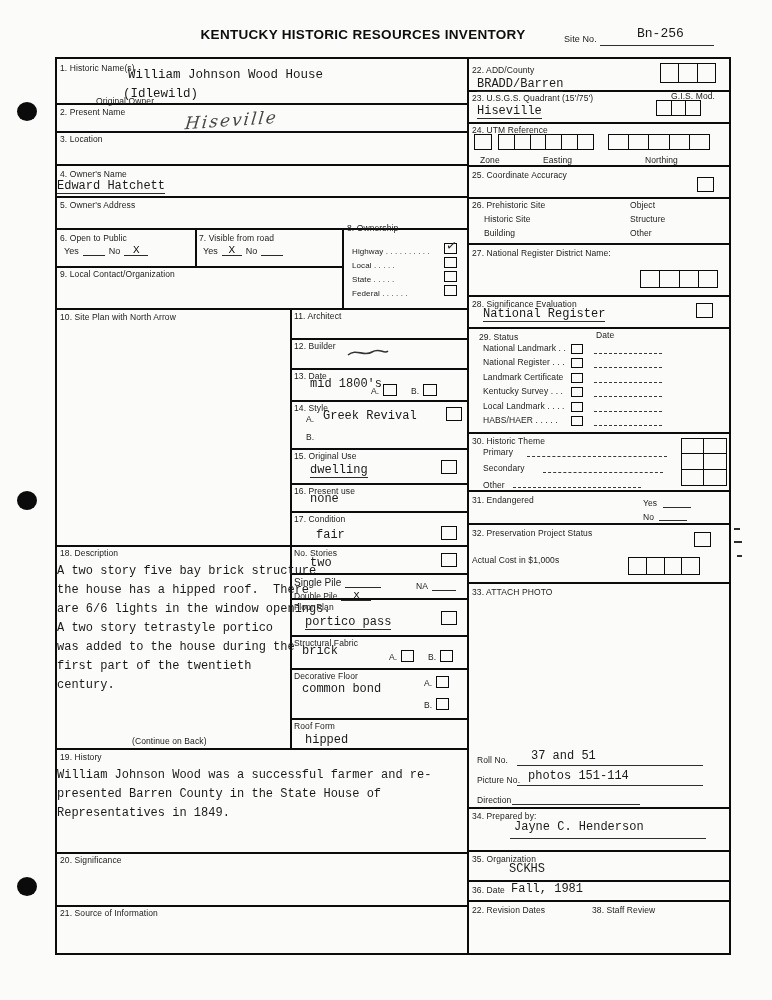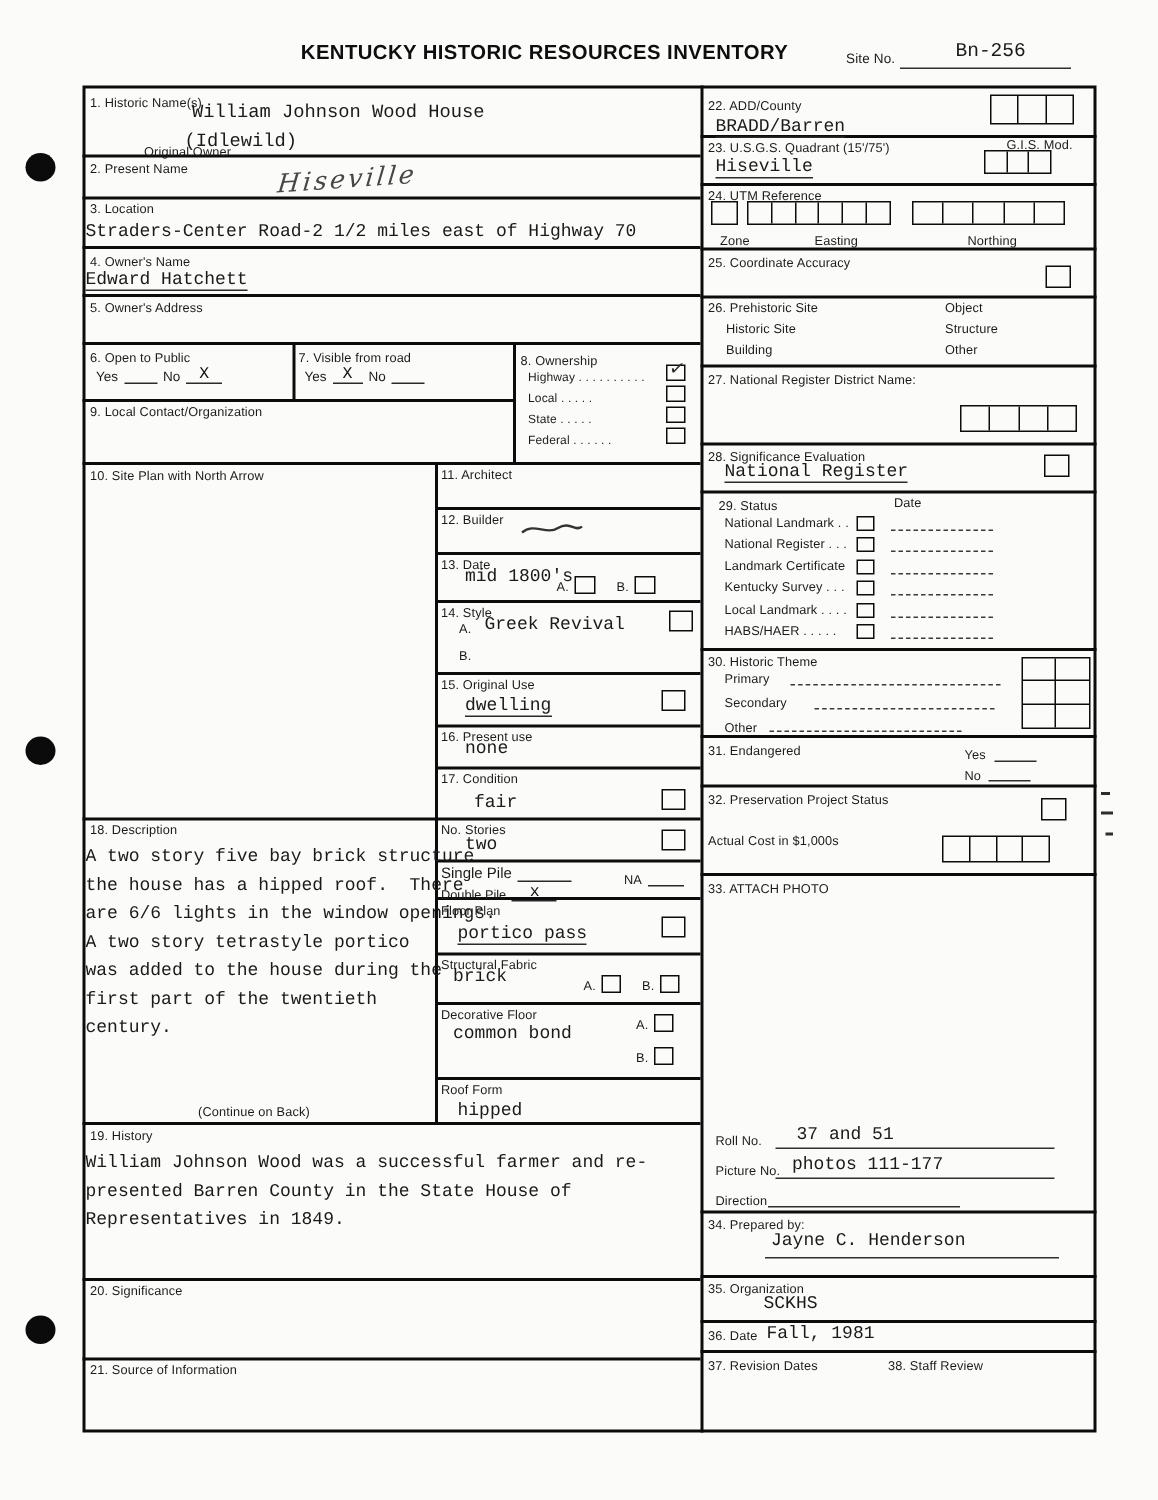--- a/index.html
+++ b/index.html
@@ -103,21 +103,20 @@
 
   <div class="lbl" style="left:60px;top:63px">1. Historic Name(s)</div>
   <div class="type" style="left:128px;top:68px;font-size:12.5px">William Johnson Wood House</div>
   <div class="lbl" style="left:96px;top:96px">Original Owner</div>
   <div class="type" style="left:123px;top:87px;font-size:12.5px">(Idlewild)</div>
 
   <div class="lbl" style="left:60px;top:107px">2. Present Name</div>
   <div class="hand" style="left:185px;top:110px;font-size:17px">Hiseville</div>
 
   <div class="lbl" style="left:60px;top:134px">3. Location</div>
-  <div class="type" style="left:57px;top:147px">Straders-Center Road-2 1/2 miles east of Highway 70</div>
 
   <div class="lbl" style="left:60px;top:169px">4. Owner's Name</div>
   <div class="type u" style="left:57px;top:179px">Edward Hatchett</div>
 
   <div class="lbl" style="left:60px;top:200px">5. Owner's Address</div>
 
   <div class="lbl" style="left:60px;top:233px">6. Open to Public</div>
   <div class="inlrow" style="left:64px;top:243px">
     <span>Yes</span>
     <span class="useg" style="width:22px"></span>
@@ -126,21 +125,21 @@
   </div>
 
   <div class="lbl" style="left:199px;top:233px">7. Visible from road</div>
   <div class="inlrow" style="left:203px;top:243px">
     <span>Yes</span>
     <span class="useg" style="width:20px">X</span>
     <span>No</span>
     <span class="useg" style="width:22px"></span>
   </div>
 
-  <div class="lbl" style="left:347px;top:235px">8. Ownership</div>
+  <div class="lbl" style="left:347px;top:223px">8. Ownership</div>
   <div class="lbl" style="left:352px;top:247px;font-size:8px">Highway . . . . . . . . . .</div>
   <div class="lbl" style="left:352px;top:261px;font-size:8px">Local . . . . .</div>
   <div class="lbl" style="left:352px;top:275px;font-size:8px">State . . . . .</div>
   <div class="lbl" style="left:352px;top:289px;font-size:8px">Federal . . . . . .</div>
   <div class="cbox" style="left:444px;top:243px;width:13px;height:11px"></div>
   <div class="cbox" style="left:444px;top:257px;width:13px;height:11px"></div>
   <div class="cbox" style="left:444px;top:271px;width:13px;height:11px"></div>
   <div class="cbox" style="left:444px;top:285px;width:13px;height:11px"></div>
   <div class="mark" style="left:446px;top:238px">✓</div>
 
@@ -347,31 +346,31 @@
       <div></div>
       <div></div>
     </div>
 
   <div class="lbl" style="left:472px;top:587px">33. ATTACH PHOTO</div>
 
   <div class="lbl" style="left:477px;top:755px">Roll No.</div>
   <div class="type" style="left:531px;top:749px">37 and 51</div>
   <div class="sline" style="left:517px;top:765px;width:186px"></div>
   <div class="lbl" style="left:477px;top:775px">Picture No.</div>
-  <div class="type" style="left:528px;top:769px">photos 111-177</div>
+  <div class="type" style="left:528px;top:769px">photos 151-114</div>
   <div class="sline" style="left:517px;top:785px;width:186px"></div>
   <div class="lbl" style="left:477px;top:795px">Direction</div>
   <div class="sline" style="left:512px;top:804px;width:128px"></div>
 
   <div class="lbl" style="left:472px;top:811px">34. Prepared by:</div>
   <div class="type" style="left:514px;top:820px">Jayne C. Henderson</div>
   <div class="sline" style="left:510px;top:838px;width:196px"></div>
 
   <div class="lbl" style="left:472px;top:854px">35. Organization</div>
   <div class="type" style="left:509px;top:862px">SCKHS</div>
 
   <div class="lbl" style="left:472px;top:885px">36. Date</div>
   <div class="type" style="left:511px;top:882px">Fall, 1981</div>
 
-  <div class="lbl" style="left:472px;top:905px">37. Revision Dates</div>
+  <div class="lbl" style="left:472px;top:905px">22. Revision Dates</div>
   <div class="lbl" style="left:592px;top:905px">38. Staff Review</div>
 
 </div>
 
 </body></html>

